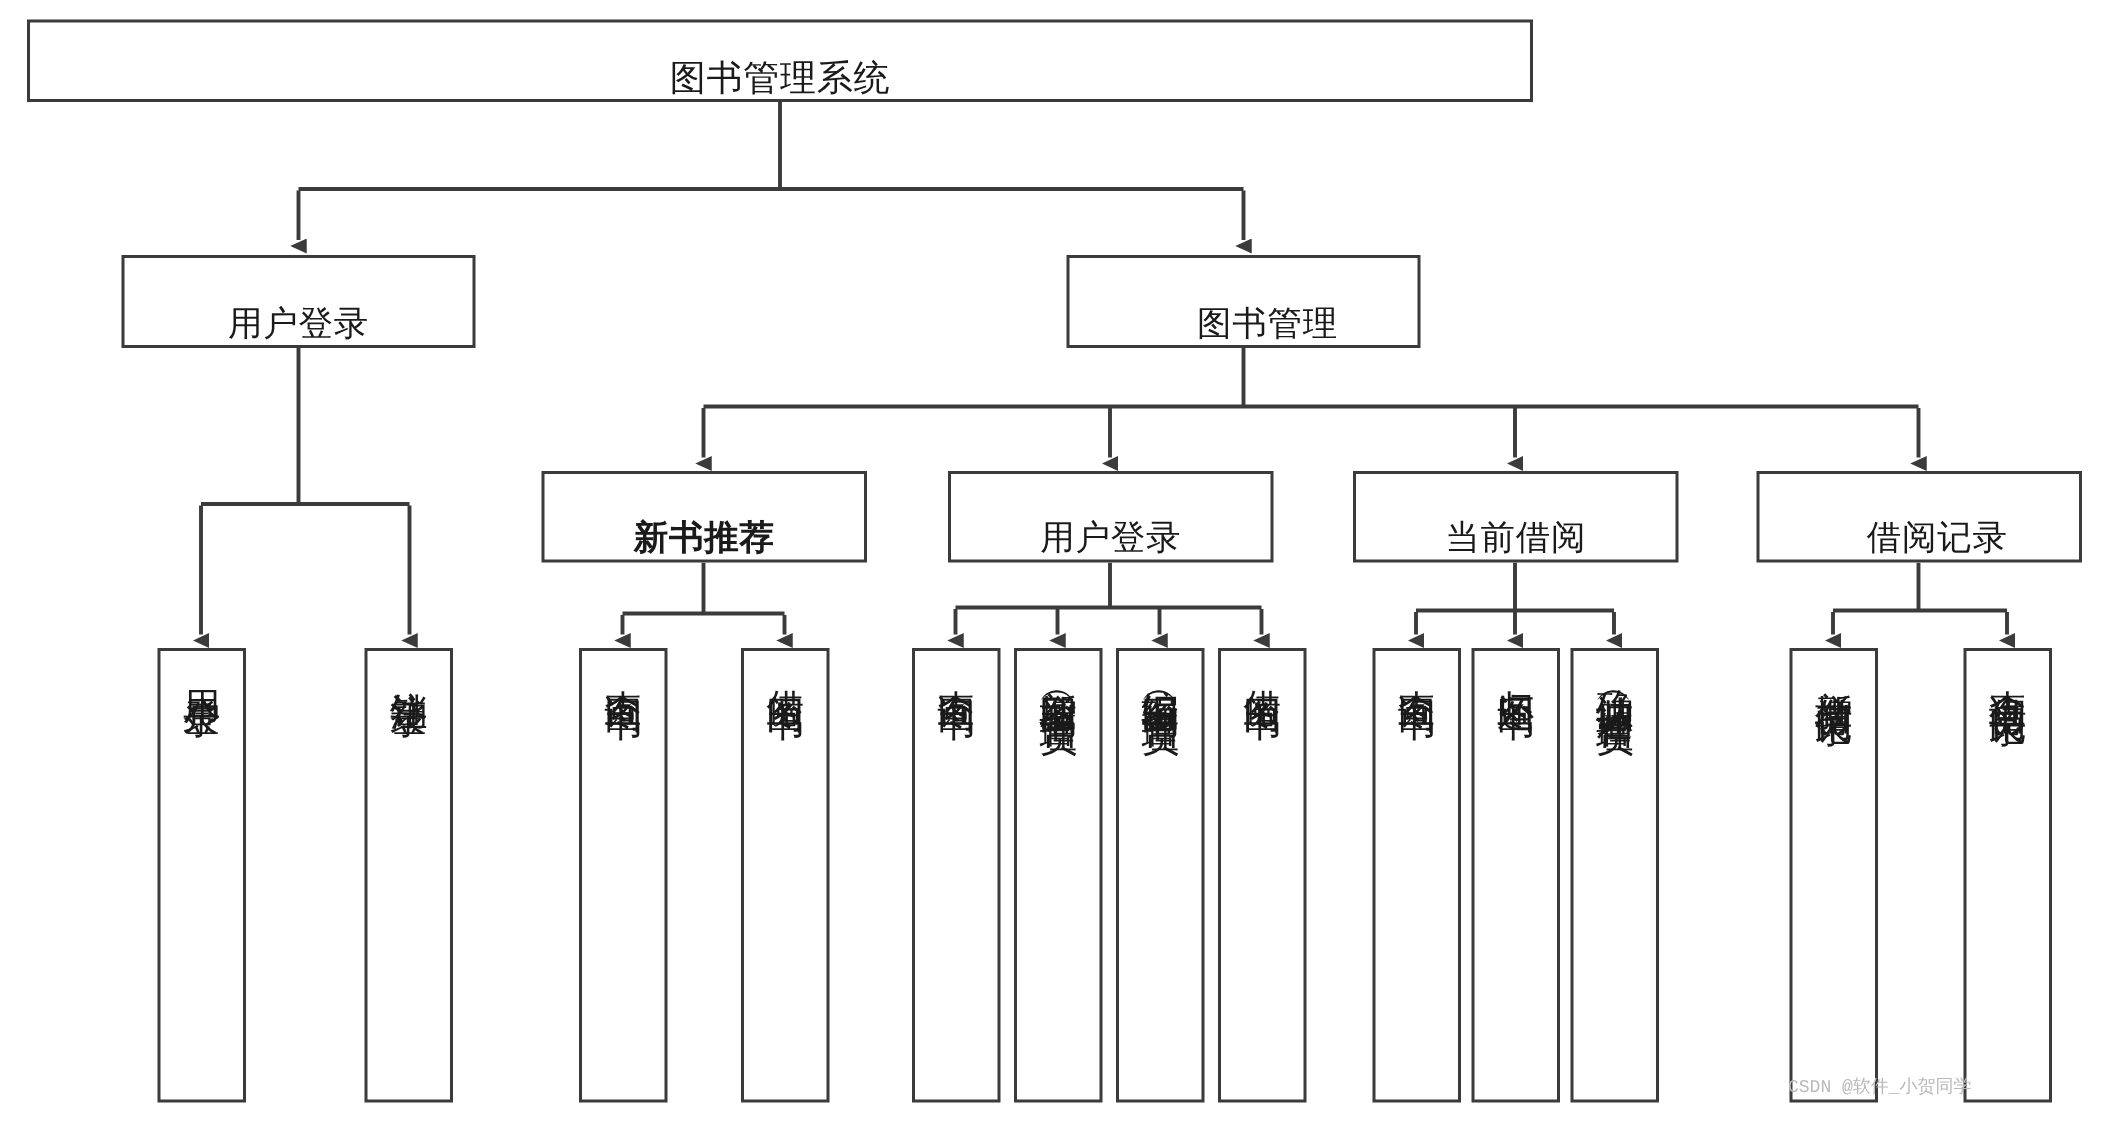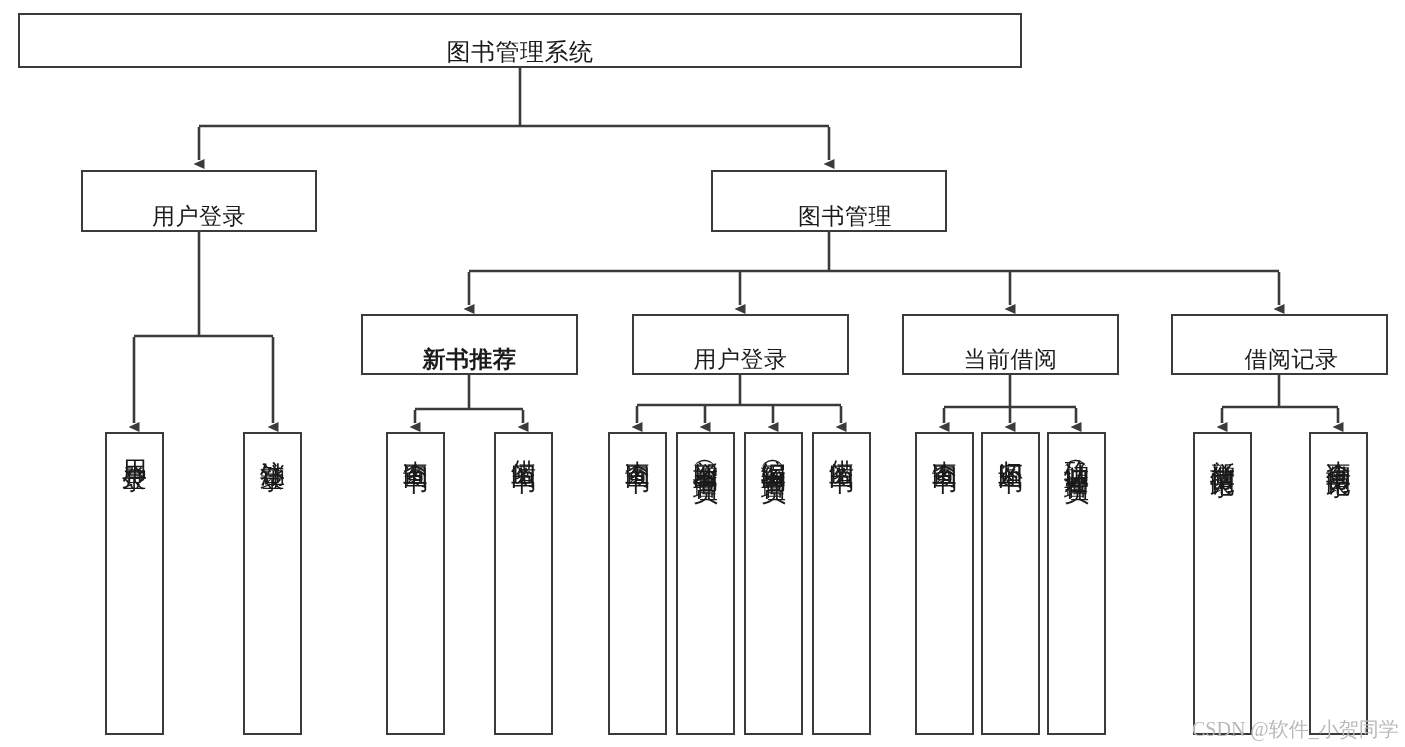--- a/index.html
+++ b/index.html
@@ -62,25 +62,25 @@
     text-orientation: upright;
     font-size: 25px;
     line-height: 1.0;
     letter-spacing: 3px;
     white-space: nowrap;
   }
   .watermark {
     position: absolute;
     left: 1192px;
     top: 716px;
-    font-size: 20px;
+    font-size: 12px;
     color: #b9b9b9;
     white-space: nowrap;
     z-index: 5;
-    font-family: Liberation Serif, serif;
+    font-family: Liberation Mono, monospace;
   }
 </style>
 </head>
 <body>
 
 <div id="canvas">
 
   <svg id="edges" viewBox="0 0 1405 747" width="1405" height="747" xmlns="http://www.w3.org/2000/svg">
     <defs>
       <marker id="arrow" markerWidth="10" markerHeight="11" refX="1" refY="5.5" orient="auto" markerUnits="userSpaceOnUse">

